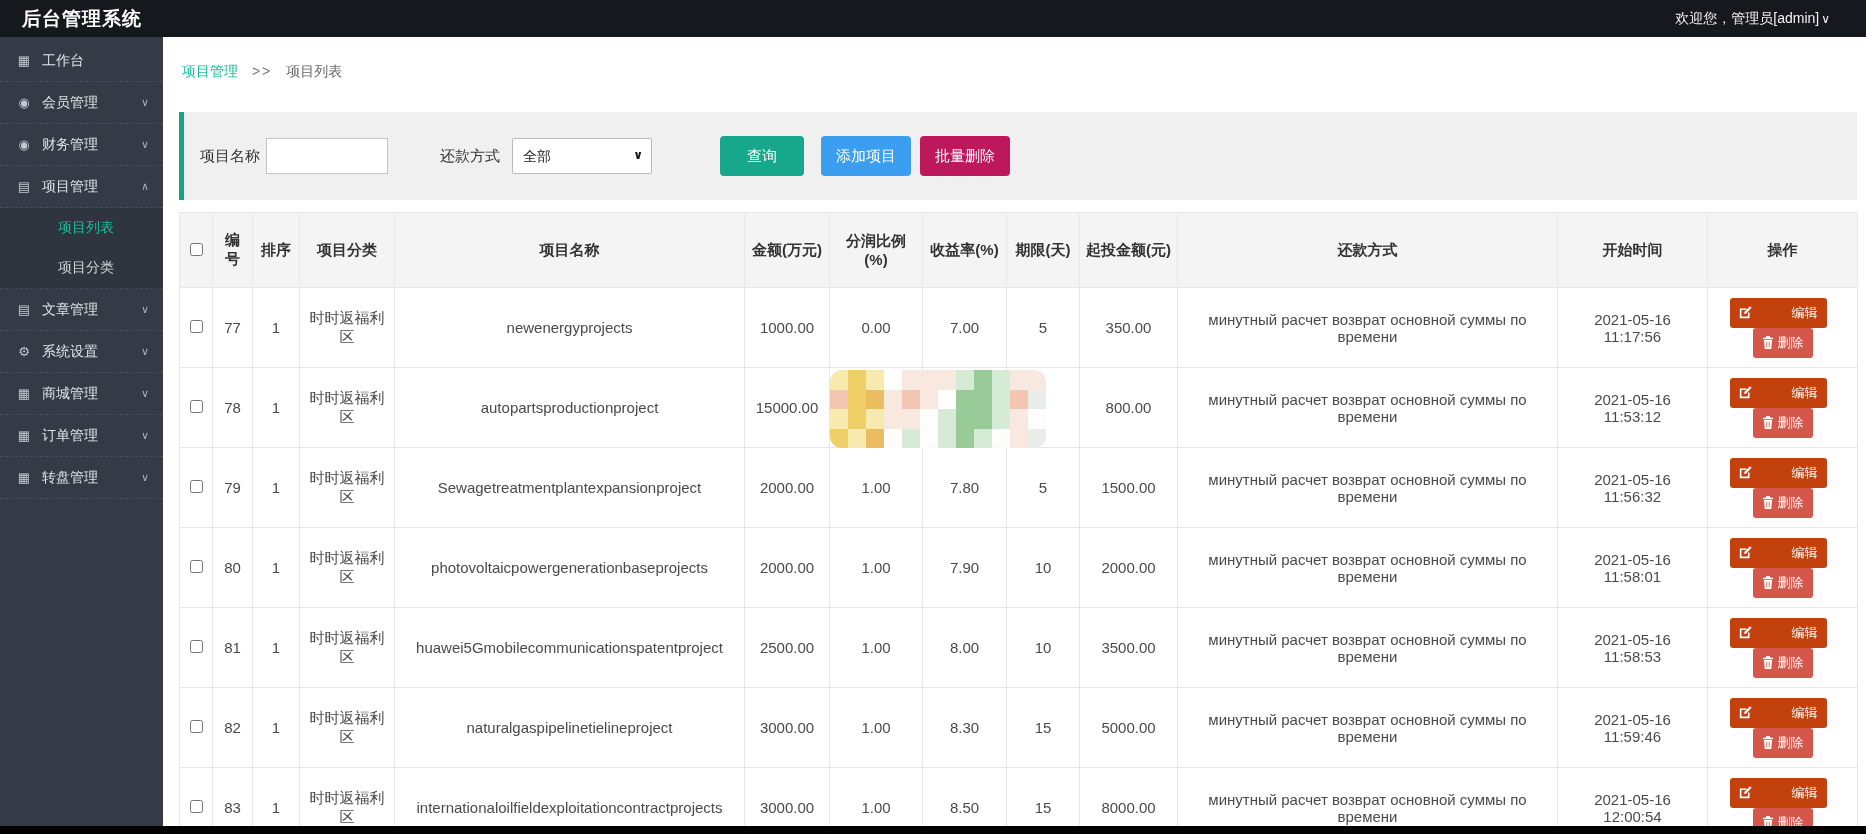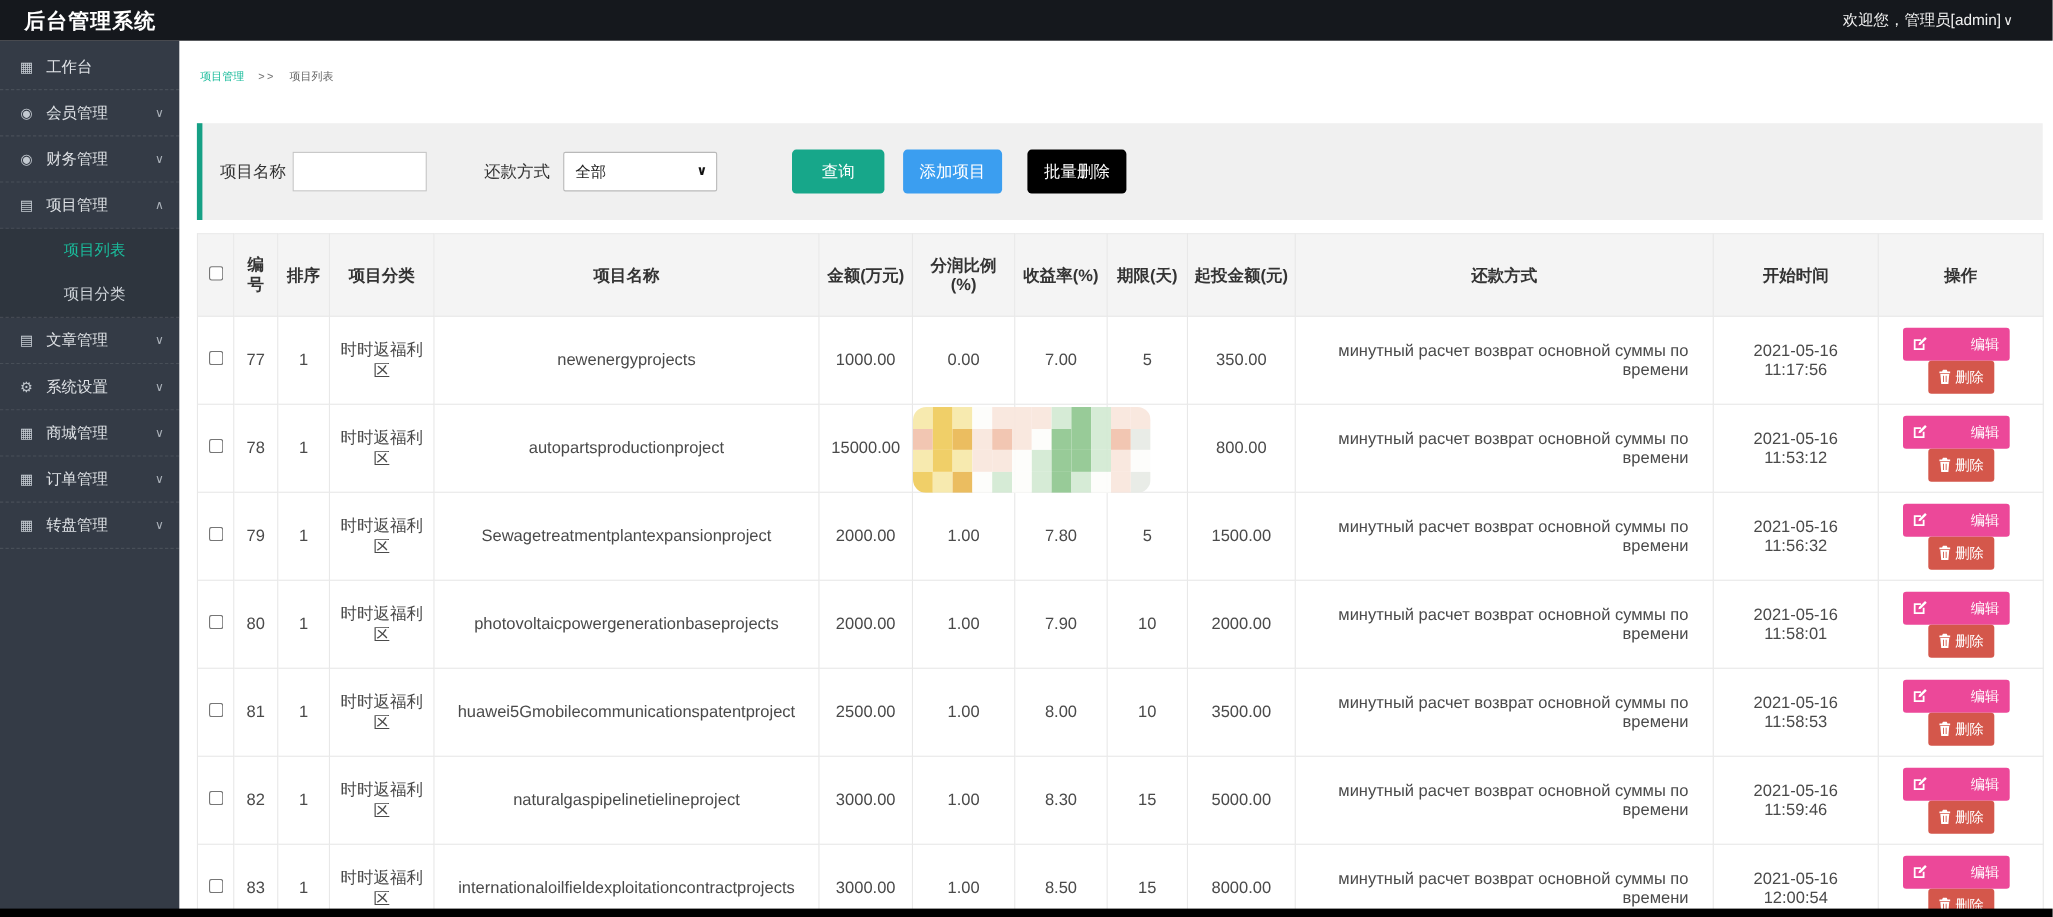--- a/index.html
+++ b/index.html
@@ -21,21 +21,21 @@
   .side-item .ic { width:18px; margin-left:15px; margin-right:9px; font-size:13px;
     color:#c3c9d0; text-align:center; }
   .side-item .chev { position:absolute; right:14px; font-size:11px; color:#aab1b9; }
   .submenu { background:rgba(0,0,0,0.10); border-bottom:1px dashed rgba(255,255,255,0.10); }
   .sub-item { height:40px; display:flex; align-items:center; padding-left:58px;
     font-size:14px; color:#cfd4da; cursor:pointer; }
   .sub-item.active { color:#1abc9c; }
 
   
   .main { position:absolute; left:163px; top:37px; width:1703px; height:797px; background:#fff; }
-  .breadcrumb { height:75px; padding:26px 0 0 19px; font-size:10px; color:#666; }
+  .breadcrumb { height:75px; padding:26px 0 0 19px; font-size:14px; color:#666; }
   .breadcrumb .bc-link { color:#1abc9c; text-decoration:none; cursor:pointer; }
   .breadcrumb .bc-sep { margin:0 10px; color:#777; letter-spacing:2px; }
 
   
   .filter-panel { position:relative; margin:0 9px 0 16px; height:88px; background:#f0f0f0;
     display:flex; align-items:center; padding-left:21px; }
   .filter-panel::before { content:""; position:absolute; left:0; top:0; width:5px; height:88px;
     background:#16a085; }
   .flabel { font-size:15px; color:#333; }
   .f-input { width:122px; height:36px; margin-left:6px; border:1px solid #c4c4c4;
@@ -44,34 +44,34 @@
   .select-wrap { position:relative; margin-left:12px; }
   .select-wrap select { appearance:none; -webkit-appearance:none; width:140px; height:36px;
     border:1px solid #b9b9b9; background:#fff; font-size:14px; color:#222; padding:0 26px 0 10px;
     border-radius:2px; }
   .select-wrap .sel-caret { position:absolute; right:9px; top:10px; font-size:12px; color:#111;
     pointer-events:none; font-weight:bold; }
   .btn { height:40px; border:none; border-radius:4px; color:#fff; font-size:15px;
     cursor:pointer; padding:0 15px; }
   .btn-search { background:#17a78a; margin-left:68px; width:84px; }
   .btn-add { background:#3b9ef0; margin-left:17px; }
-  .btn-del { background:#000000; margin-left:23px; }
+  .btn-del { background:#be185d; margin-left:9px; }
 
   
   .table-wrap { margin:12px 9px 0 16px; }
   table { width:1678px; border-collapse:collapse; table-layout:fixed; }
   th, td { border:1px solid #e8e8e8; text-align:center; vertical-align:middle;
     font-size:15px; color:#4a4a4a; word-wrap:break-word; }
   thead th { background:#f4f4f4; color:#333; font-weight:bold; height:75px; padding:4px 6px; }
   tbody td { height:80px; background:#fff; padding:4px 6px; }
-  td.repay { padding:4px 22px;text-align:right; }
+  td.repay { padding:4px 22px; }
   .cb { width:13px; height:13px; cursor:pointer; }
   .act-btn { display:inline-flex; align-items:center; gap:4px; border:none; border-radius:3px;
     color:#fff; font-size:13px; padding:6px 9px; cursor:pointer; }
-  .act-edit { background:#ec4899; margin-right:9px;gap:40px; }
+  .act-edit { background:#c2410c; margin-right:9px;gap:40px; }
   .act-del  { background:#d4574b; }
   .act-btn svg { display:block; }
 
   
   .mosaic { position:absolute; left:830px; top:370px; width:216px; height:78px;
     display:grid; grid-template-columns:repeat(12,1fr); grid-template-rows:repeat(4,1fr);
     border-radius:12px; overflow:hidden; z-index:10; opacity:0.95; }
 
   
   .bottom-bar { position:absolute; left:0; bottom:0; width:1866px; height:8px;

